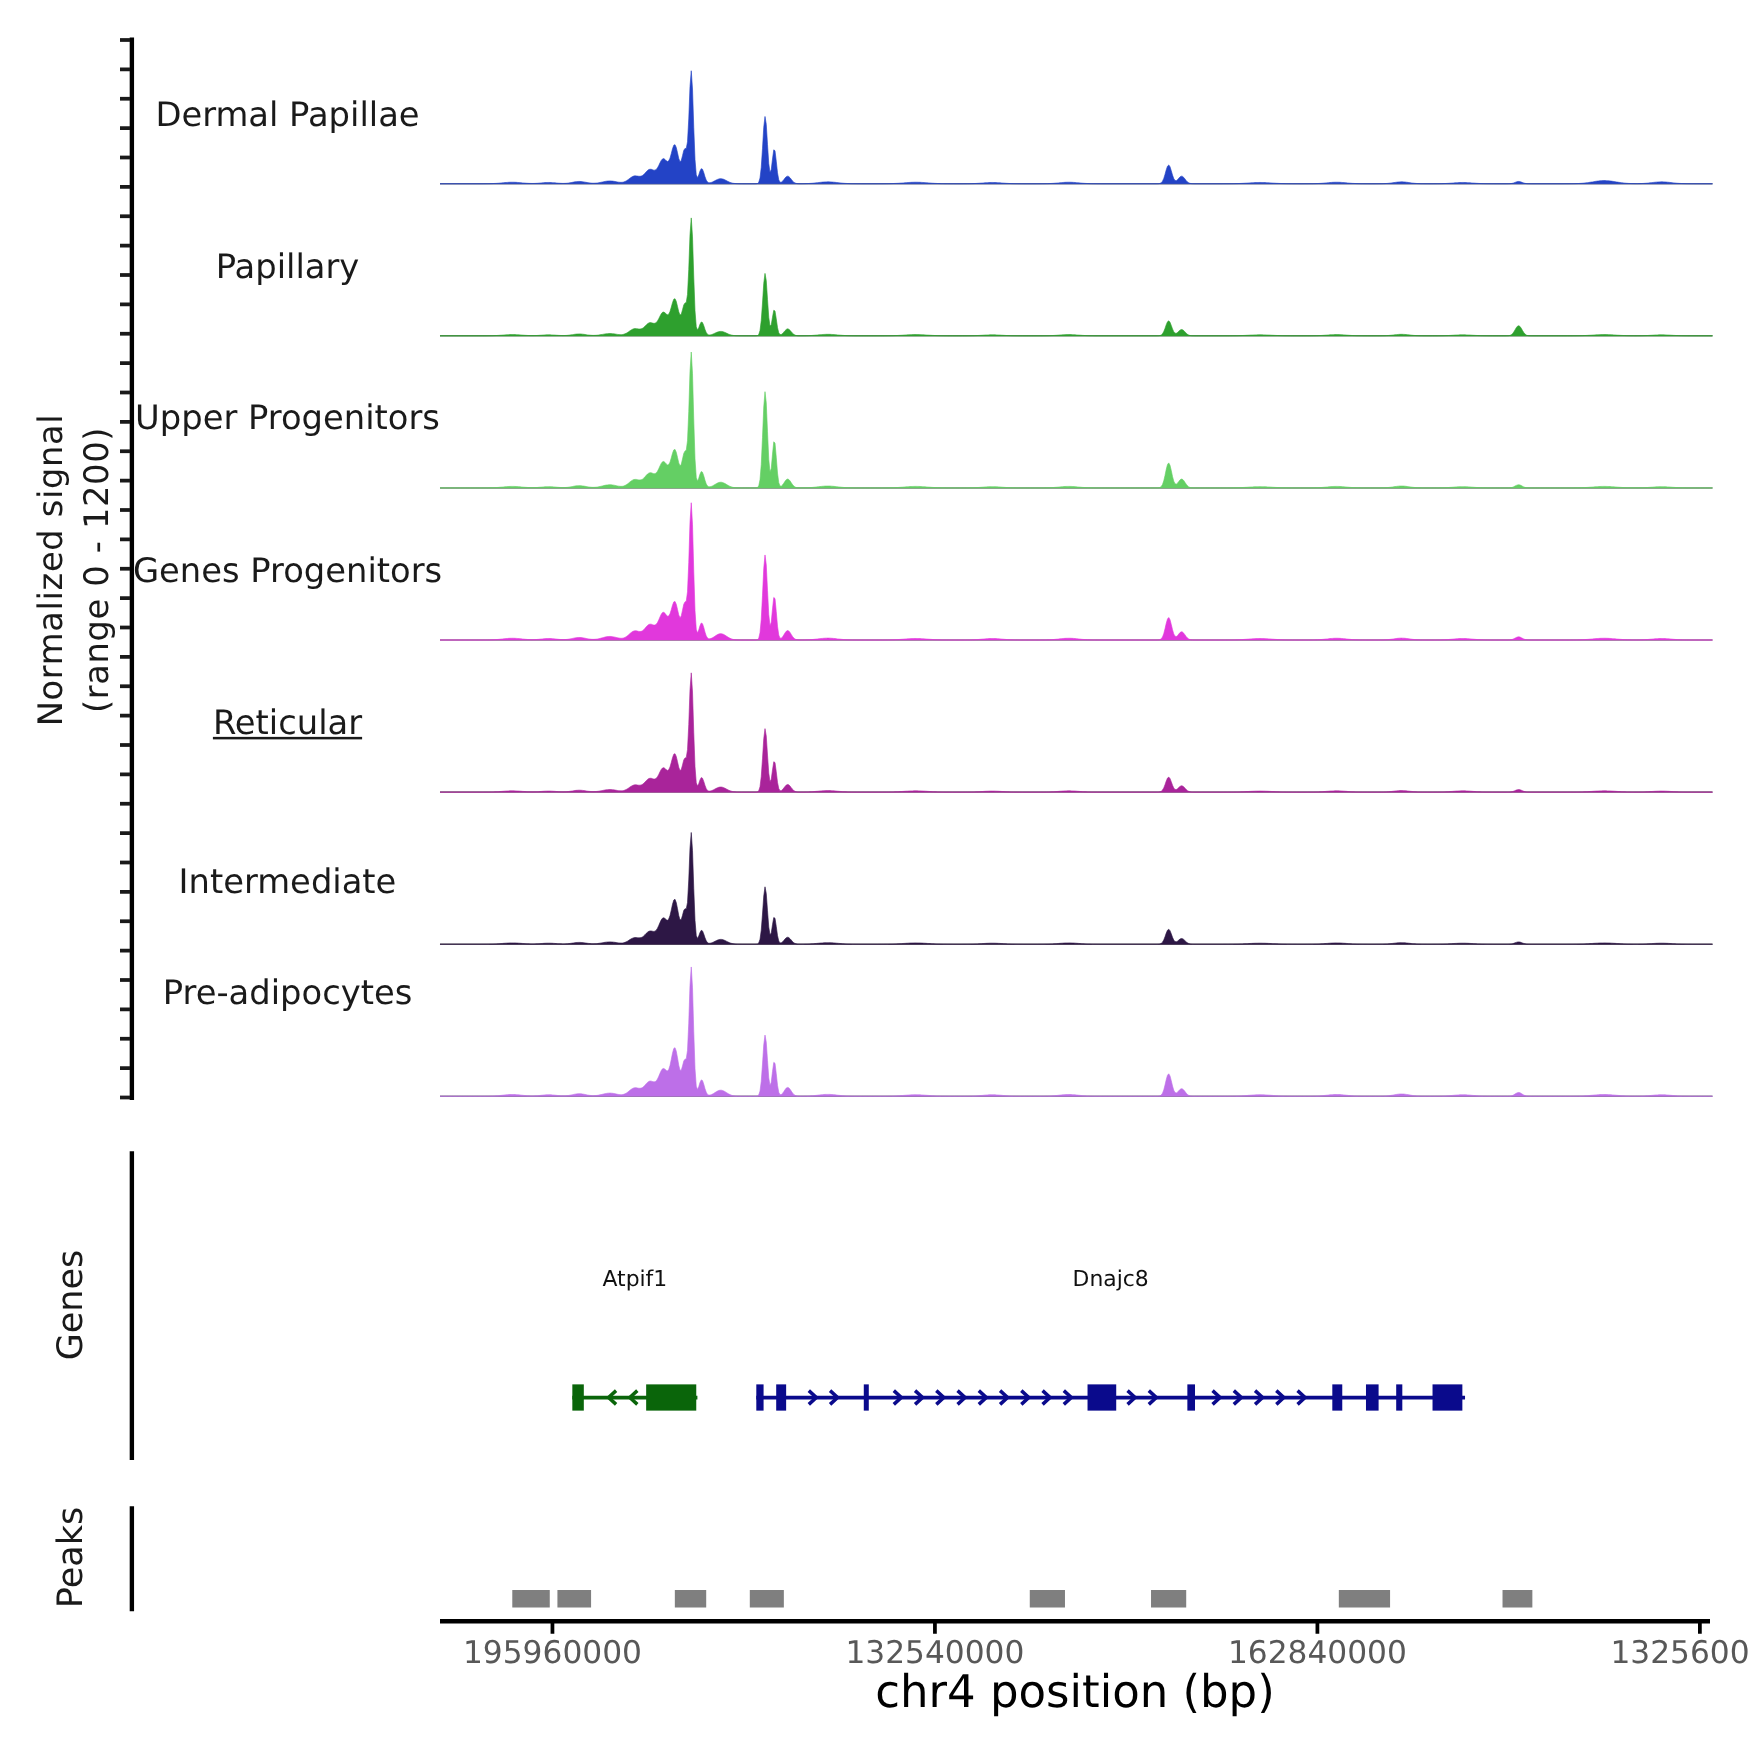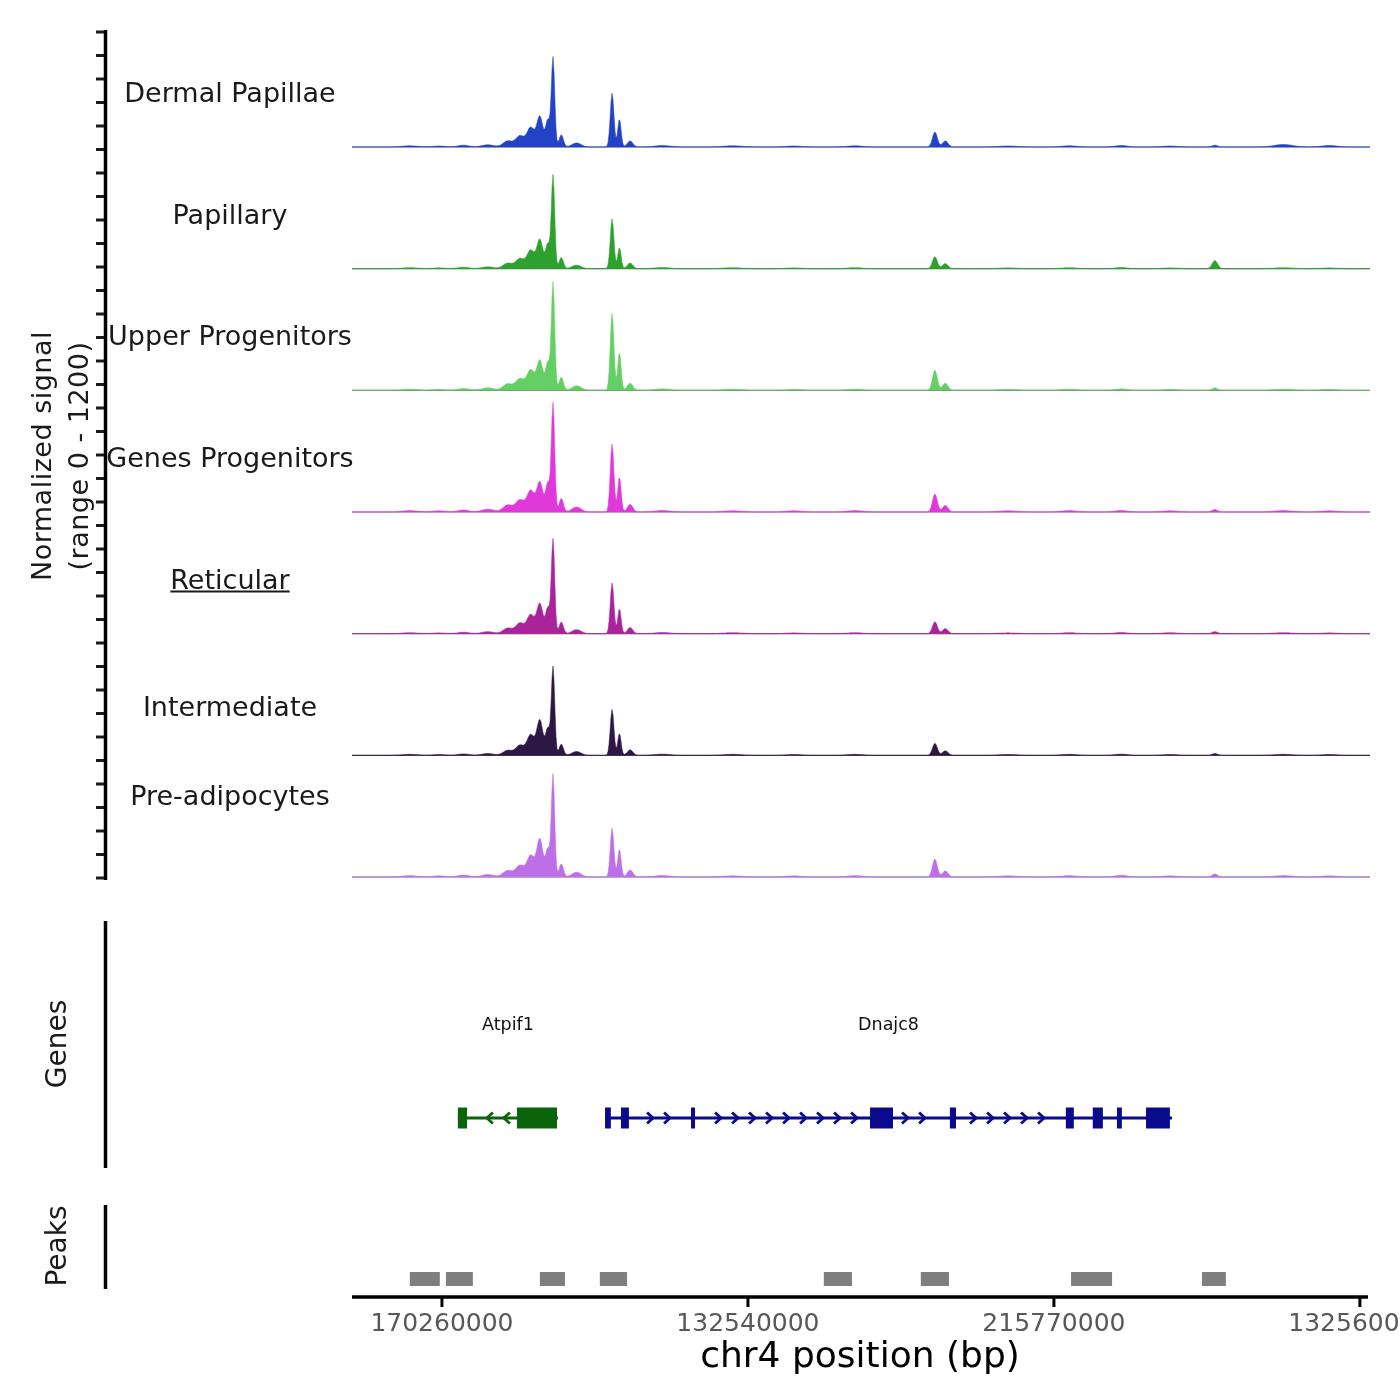--- a/index.html
+++ b/index.html
@@ -133,18 +133,18 @@
   <div id="gen-labels">
       <div class="lbl track-label" style="left: 230px; top: 92px;">Dermal Papillae</div>
       <div class="lbl track-label" style="left: 230px; top: 213.67px;">Papillary</div>
       <div class="lbl track-label" style="left: 230px; top: 335.34px;">Upper Progenitors</div>
       <div class="lbl track-label" style="left: 230px; top: 457.01px;">Genes Progenitors</div>
       <div class="lbl track-label" style="left: 230px; top: 578.68px; text-decoration: underline;">Reticular</div>
       <div class="lbl track-label" style="left: 230px; top: 706px;">Intermediate</div>
       <div class="lbl track-label" style="left: 230px; top: 795px;">Pre-adipocytes</div>
       <div class="lbl gene-label" style="left: 507.898px; top: 1024px;">Atpif1</div>
       <div class="lbl gene-label" style="left: 888.538px; top: 1024px;">Dnajc8</div>
-      <div class="lbl ticklab" style="left: 441.959px; top: 1322px;">170260000</div>
+      <div class="lbl ticklab" style="left: 441.959px; top: 1322px;">195960000</div>
       <div class="lbl ticklab" style="left: 747.94px; top: 1322px;">132540000</div>
-      <div class="lbl ticklab" style="left: 1053.92px; top: 1322px;">215770000</div>
+      <div class="lbl ticklab" style="left: 1053.92px; top: 1322px;">162840000</div>
       <div class="lbl ticklab" style="left: 1359.9px; top: 1322px;">132560000</div>
     </div>
 </div>
 
 </body></html>

